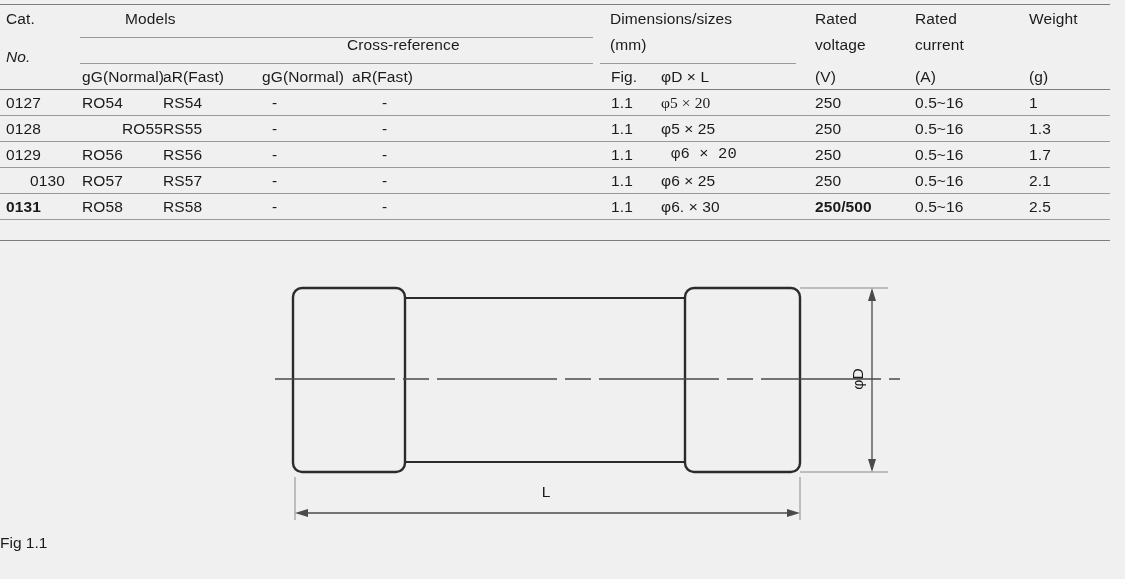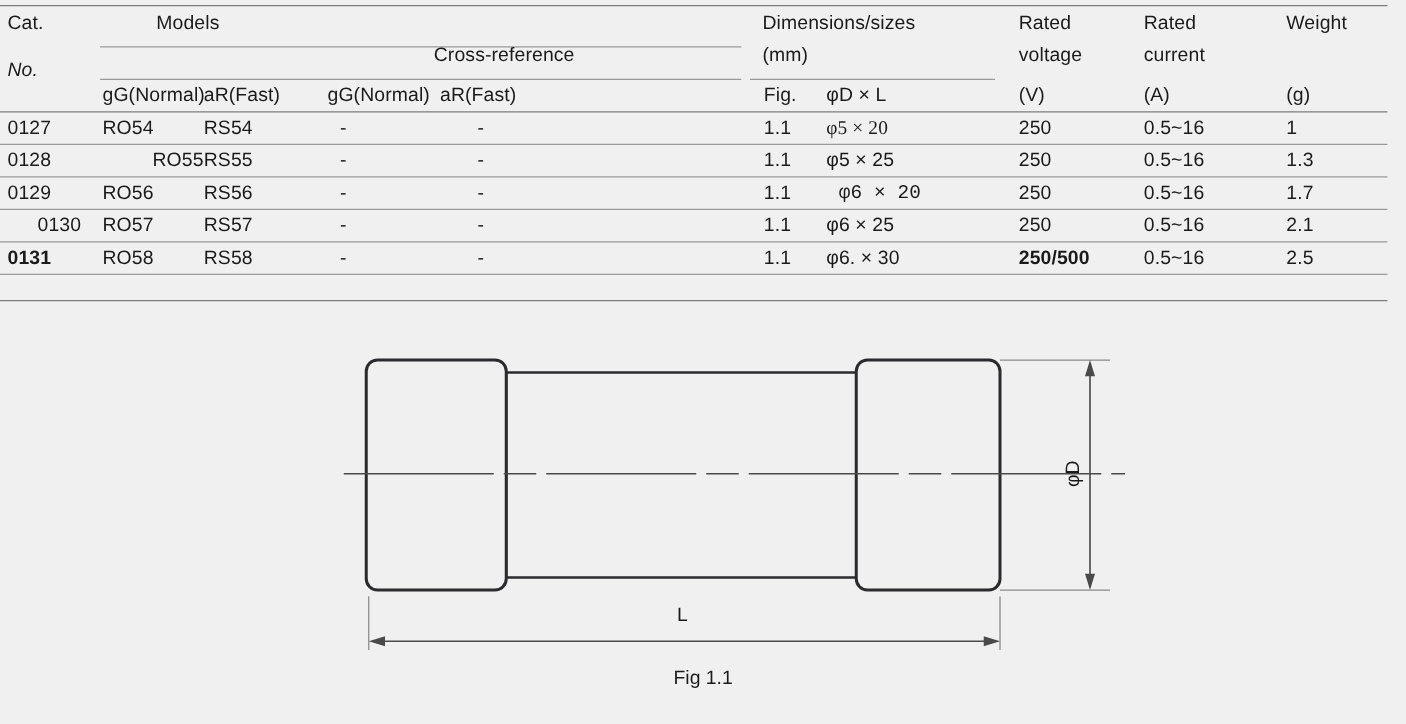--- a/index.html
+++ b/index.html
@@ -47,21 +47,21 @@
     top: 245px;
     width: 1125px;
     height: 334px;
   }
   #fuse-figure svg { display: block; }
   .fig-caption {
     position: absolute;
     left: 0;
     top: 289px;
     width: 1125px;
-    text-align: center;
+    text-align: left;
     font-size: 15.5px;
   }
 </style>
 </head>
 <body>
 
 <div id="spec-table">
 
   <div class="rule strong" style="left:0px;   top:4px;   width:1110px;"></div>
   <div class="rule" style="left:80px;  top:37px;  width:513px;"></div>

